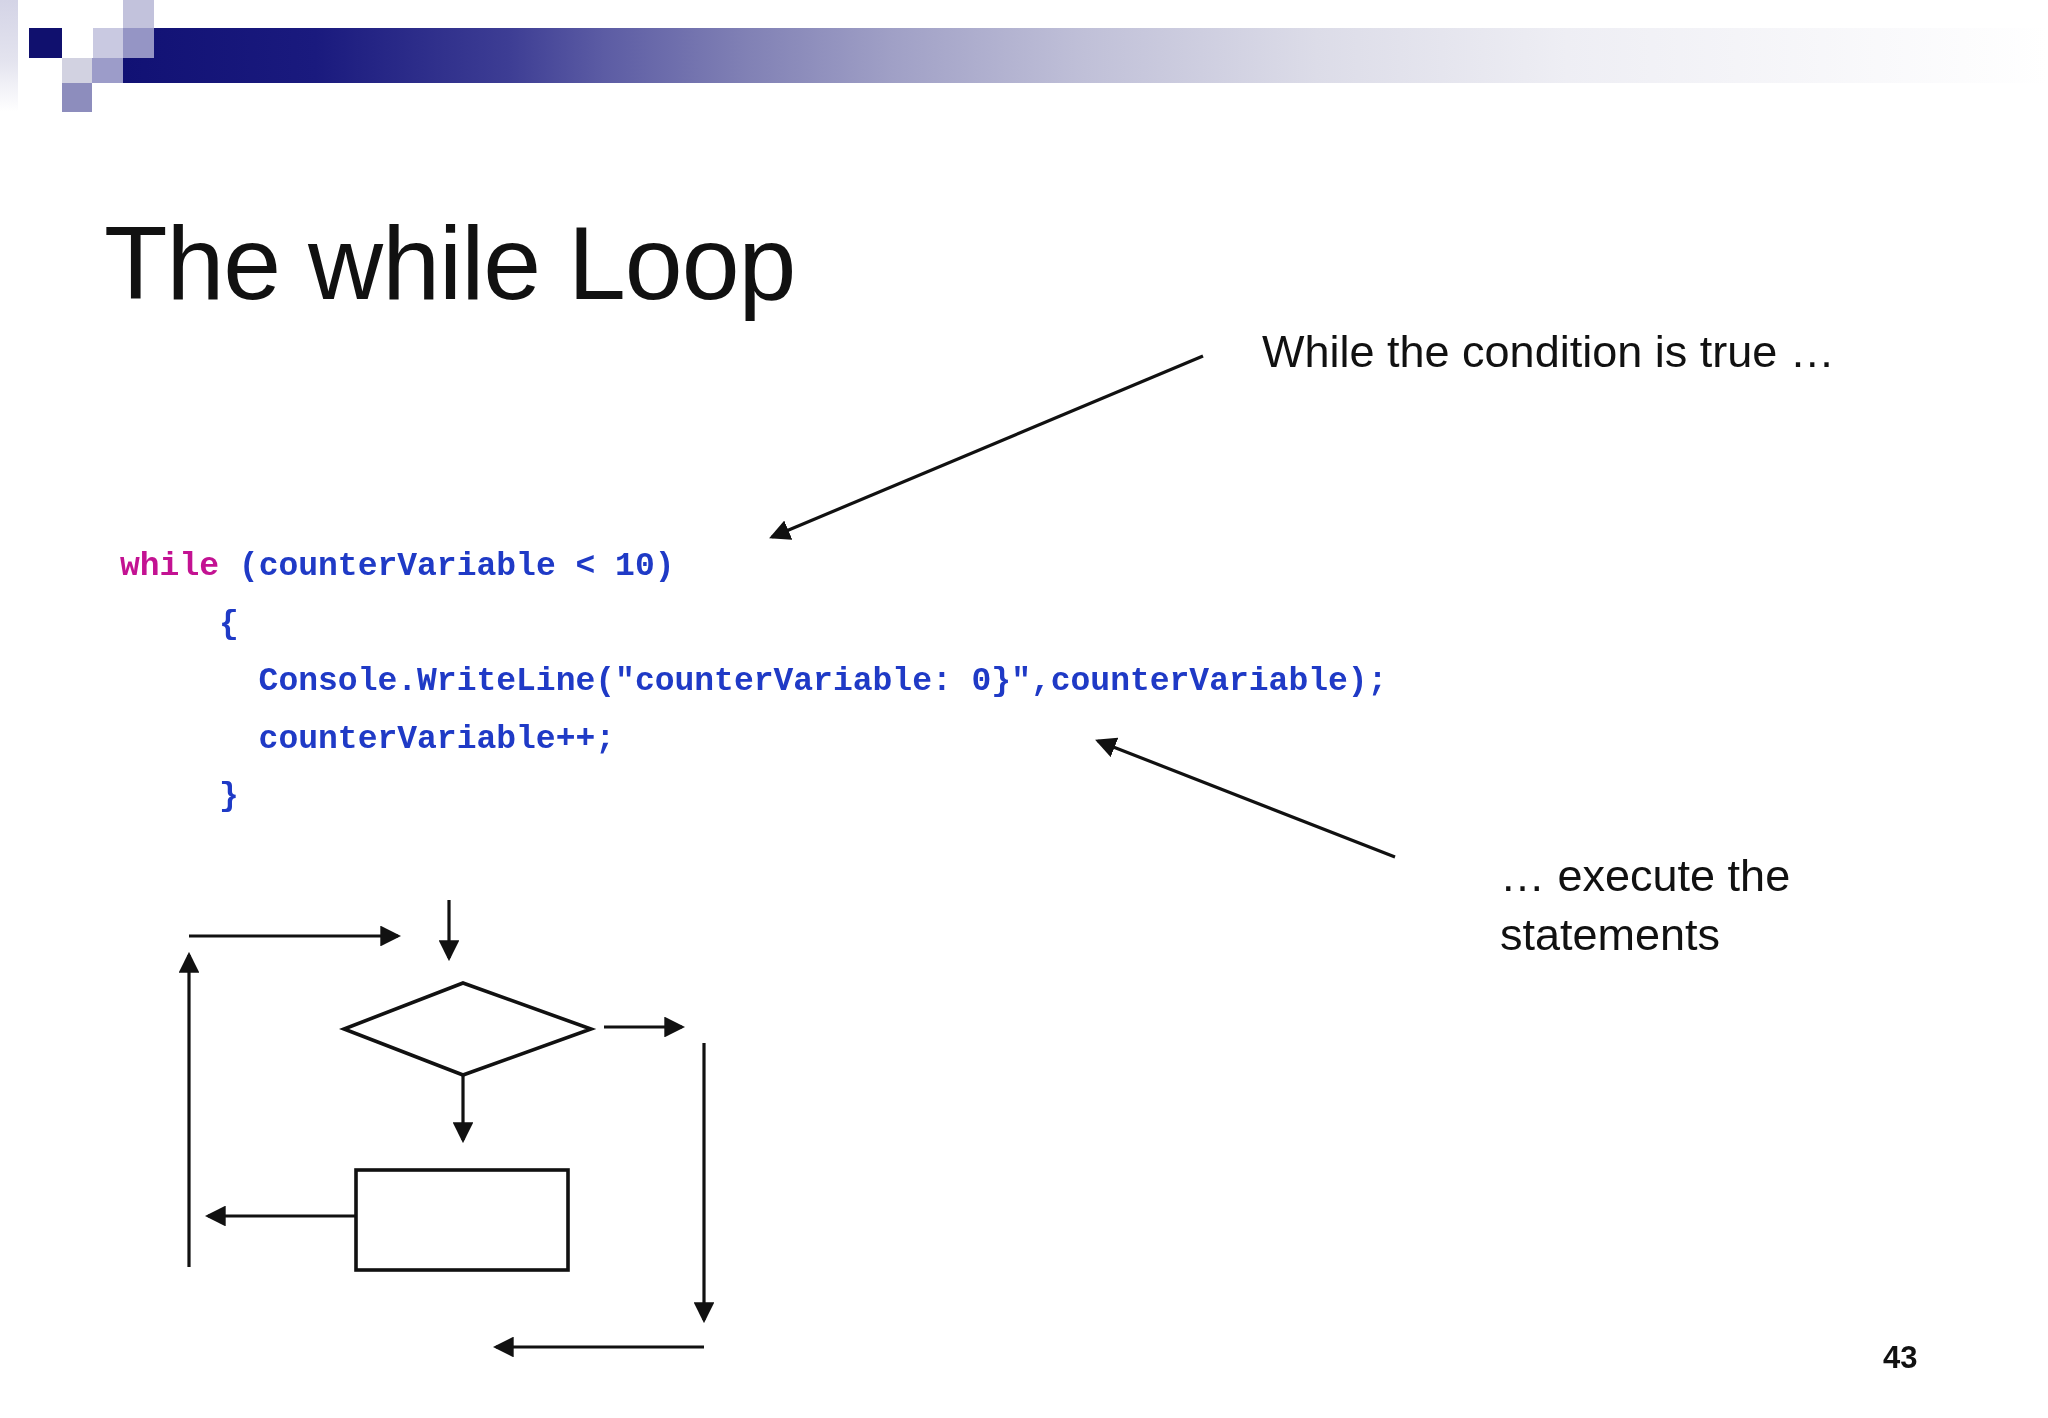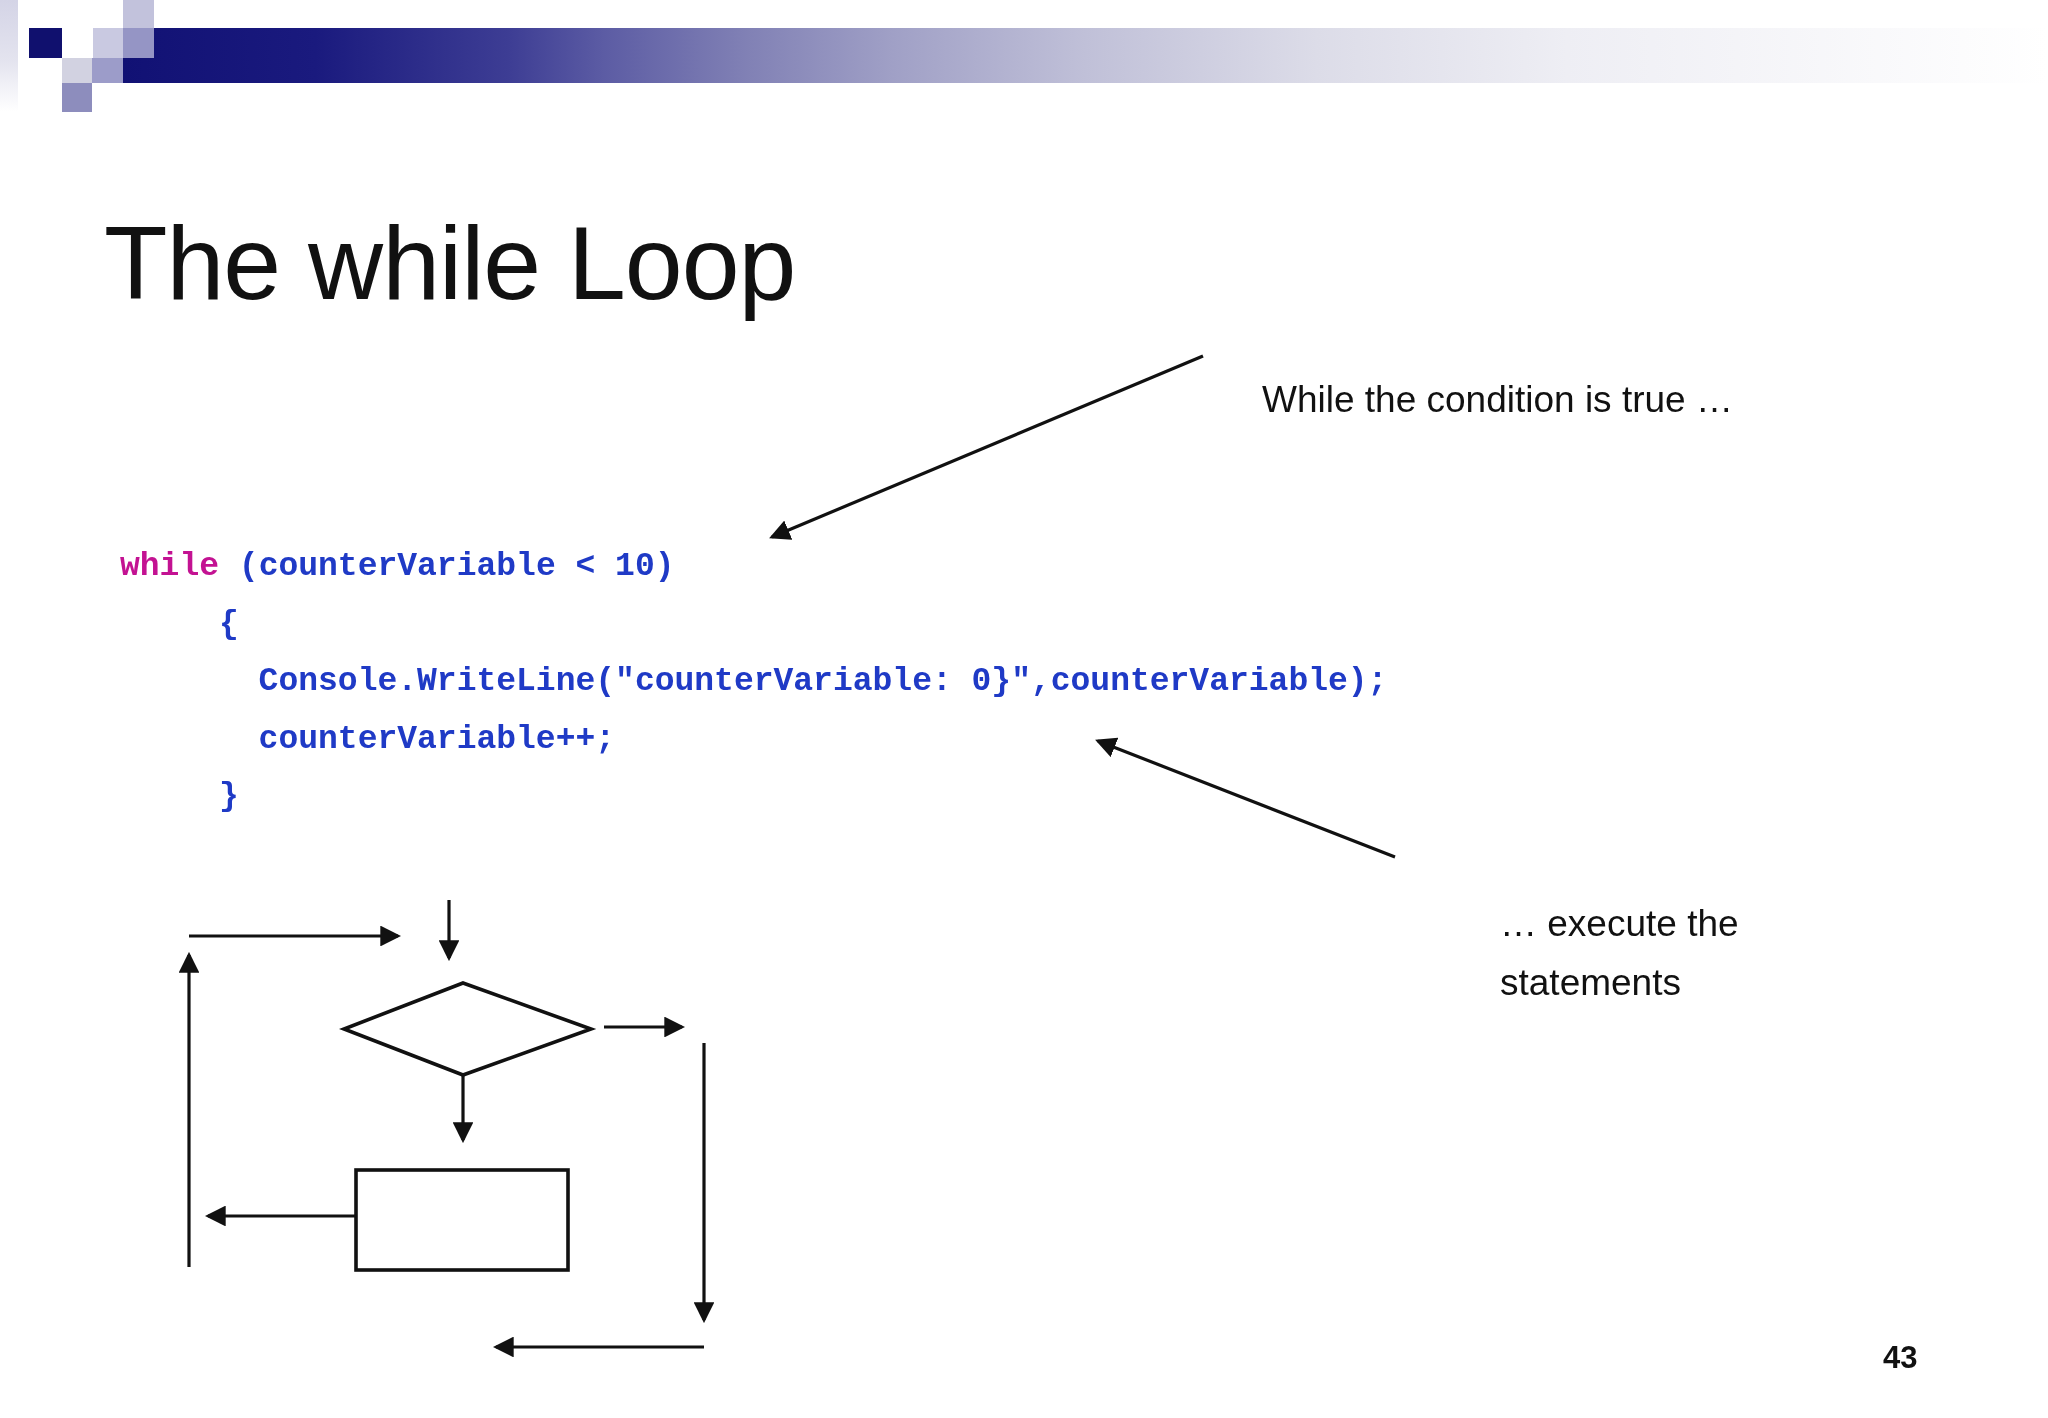--- a/index.html
+++ b/index.html
@@ -39,25 +39,24 @@
     left: 104px; top: 182px;
     font-size: 104px;
     line-height: 1.1;
     letter-spacing: -1px;
     color: var(--color-text, #111);
     white-space: nowrap;
     margin-top: 24px;
   }
 
   .note {
-    font-size: 37px;
+    font-size: 45px;
     line-height: 59px;
     color: var(--color-text, #111);
     white-space: nowrap;
-    margin-top: 48px;
   }
   .note1 { left: 1262px; top: 322px; }
   .note2 { left: 1500px; top: 846px; }
 
   .code {
     left: 120px; top: 538px;
     margin: 0;
     font-family: "Liberation Mono", monospace;
     font-weight: bold;
     font-size: 33px;

